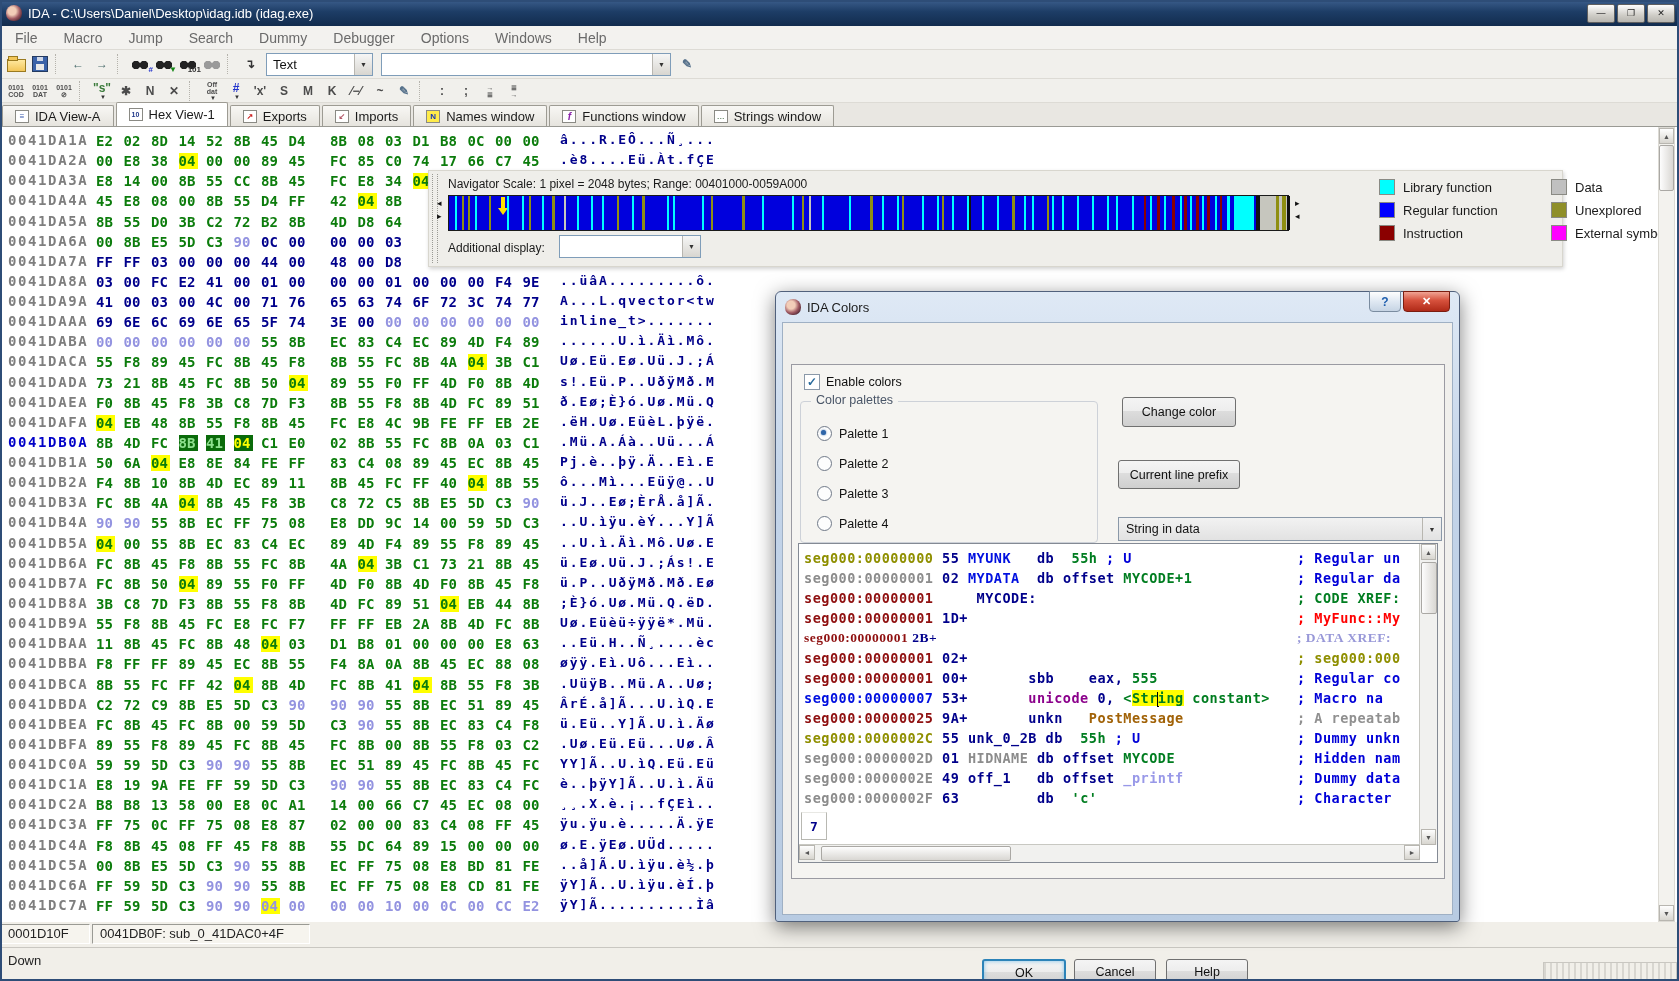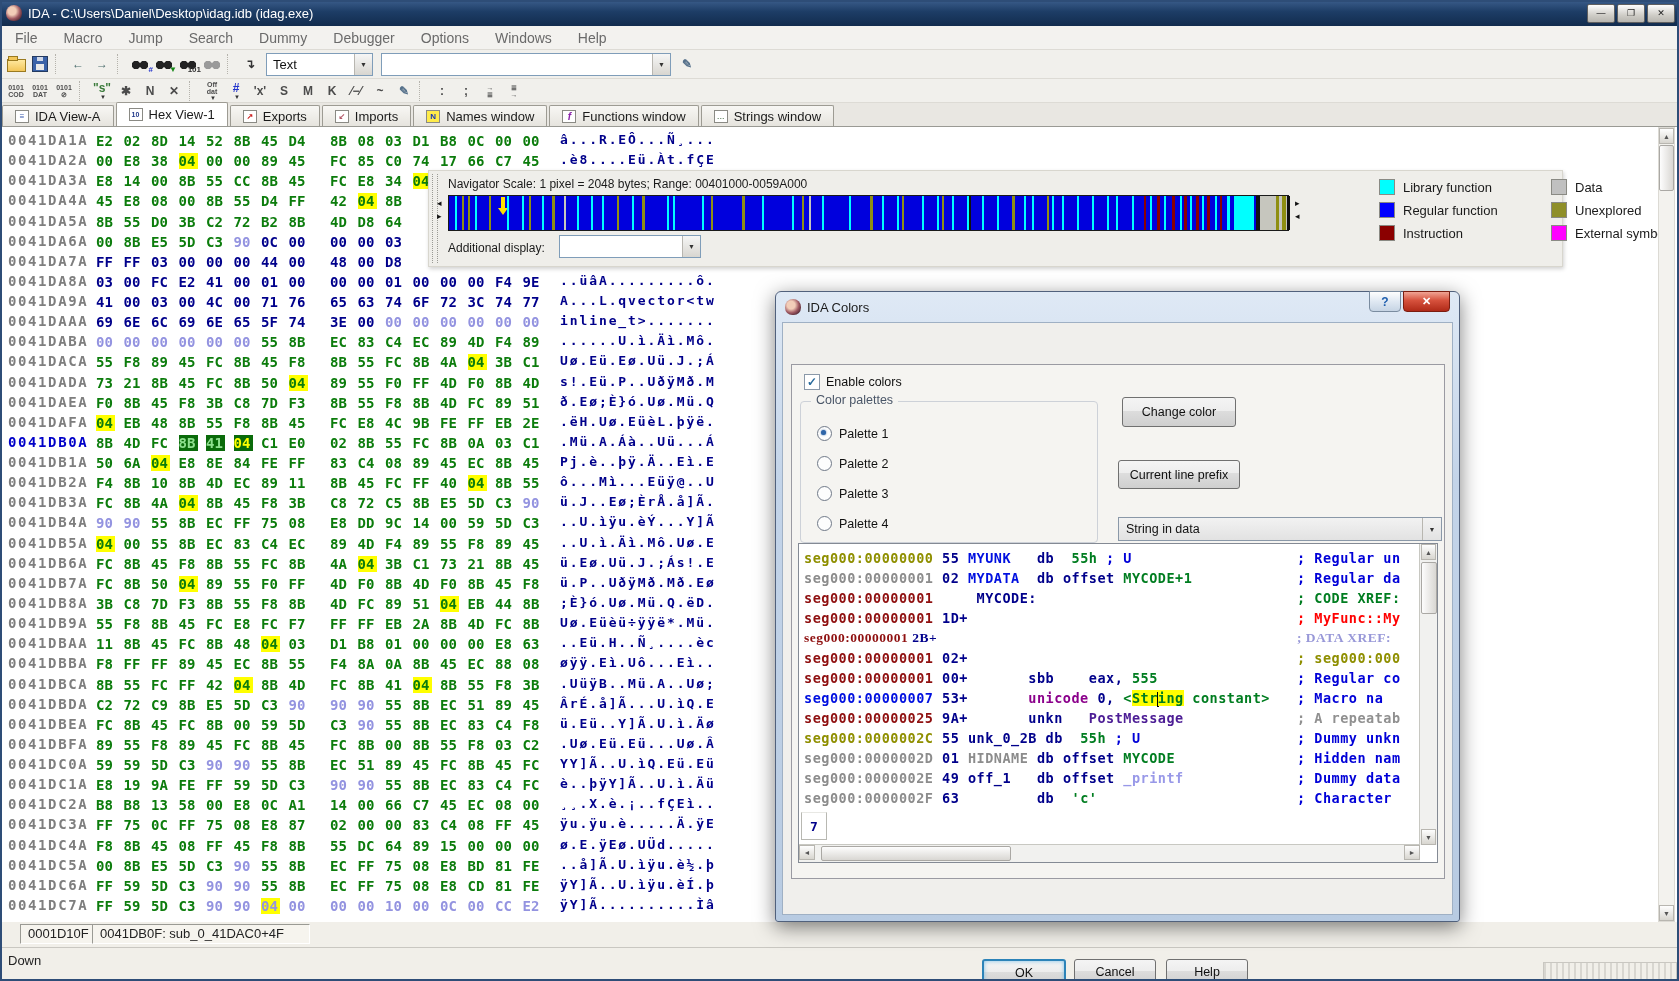--- a/index.html
+++ b/index.html
@@ -131,21 +131,21 @@
   #btn-hint{left:126px;top:70px;width:68px;height:26px}
   #itemcombo{position:absolute;left:326px;top:152px;width:322px;height:22px;background:linear-gradient(#f2f2f2,#e2e2e2);border:1px solid #8a98a8;display:flex;align-items:center;font-size:12.5px;color:#111}
   #itemcombo .cval{flex:1;padding:0 7px}
   #itemcombo .carr{width:18px;height:100%;display:flex;align-items:center;justify-content:center;font-size:7px;color:#333;border-left:1px solid #b8b6b0}
 
   
   #pv{position:absolute;left:6px;top:178px;width:640px;height:320px;background:#fff;border:1px solid #848a94;box-sizing:border-box}
   .pline{position:absolute;left:5px;height:20px;font:bold 13.5px "DejaVu Sans Mono",monospace;letter-spacing:.5px;white-space:pre;width:610px;overflow:hidden}
   .pline span{white-space:pre}
   .o{color:#8f8f00}.gy{color:#8c8c8c}.dr{color:#8f1010}.bl{color:#0010e0}.b{color:#00008b}.nm{color:#0010e0}
-  .kw{color:#00008b}.gn{color:#007d20}.mg{color:#4c1d95}.lp{color:#9898e8}.pu{color:#8b008b}.p{color:#000}
+  .kw{color:#00008b}.gn{color:#007d20}.mg{color:#a16207}.lp{color:#9898e8}.pu{color:#8b008b}.p{color:#000}
   .hy{color:#007d20;background:#ffff00}
   .cur{display:inline-block;width:2px;height:15px;background:#000;vertical-align:middle;margin:0 -1px}
   .pcmt{position:absolute;left:493px;top:0}
   .cbl{color:#0000d8}.cgn{color:#007d20}.cr{color:#ff0000}.clp{color:#9898d8}.co{color:#8f8f00}.cgy{color:#909090}
   #pvvsb{position:absolute;right:0;top:0;width:17px;height:301px;background:#f1f1ef;border-left:1px solid #c8c8c2}
   #pvvsb .thumb{position:absolute;left:1px;top:18px;width:14px;height:50px;background:linear-gradient(90deg,#fdfdfd,#d9d7d3);border:1px solid #aaa8a4;border-radius:2px}
   #pvhsb{position:absolute;left:0;bottom:0;width:621px;height:17px;background:#f1f1ef;border-top:1px solid #c8c8c2}
   #pvhsb .thumb{position:absolute;left:22px;top:1px;width:188px;height:13px;background:linear-gradient(#fdfdfd,#d9d7d3);border:1px solid #aaa8a4;border-radius:2px}
   .hsbtn{position:absolute;top:0;width:16px;height:15px;background:linear-gradient(#fefefe,#d8d6d0);border:1px solid #b8b6b0;box-sizing:border-box;font-size:7px;color:#555;display:flex;align-items:center;justify-content:center}
   #pvcell7{position:absolute;left:2px;top:268px;width:24px;height:26px;background:#fff;border:1px solid #b8b8b2;border-top-color:#e8e8e4;font:bold 13px "DejaVu Sans Mono",monospace;color:#00008b;display:flex;align-items:center;justify-content:center}
@@ -638,21 +638,21 @@
       <span class="lsw" style="background: rgb(143, 143, 41);"></span>
       <span>Unexplored</span>
       <span class="lsw" style="background: rgb(139, 0, 0);"></span>
       <span>Instruction</span>
       <span class="lsw" style="background: rgb(255, 0, 255);"></span>
       <span>External symbol</span>
     </div>
 </div>
 
 <div id="statuscells">
-  <div class="scell" style="left:20px;width:90px">0001D10F</div>
+  <div class="scell" style="left:0;width:90px">0001D10F</div>
   <div class="scell" style="left:92px;width:218px">0041DB0F: sub_0_41DAC0+4F</div>
 </div>
 <div id="downbar">
   <span class="txt">Down</span>
   <div id="grip"></div>
 </div>
 
 <div id="dlg">
   <div id="dlgtitle">
     <div id="dlgicon"></div>

